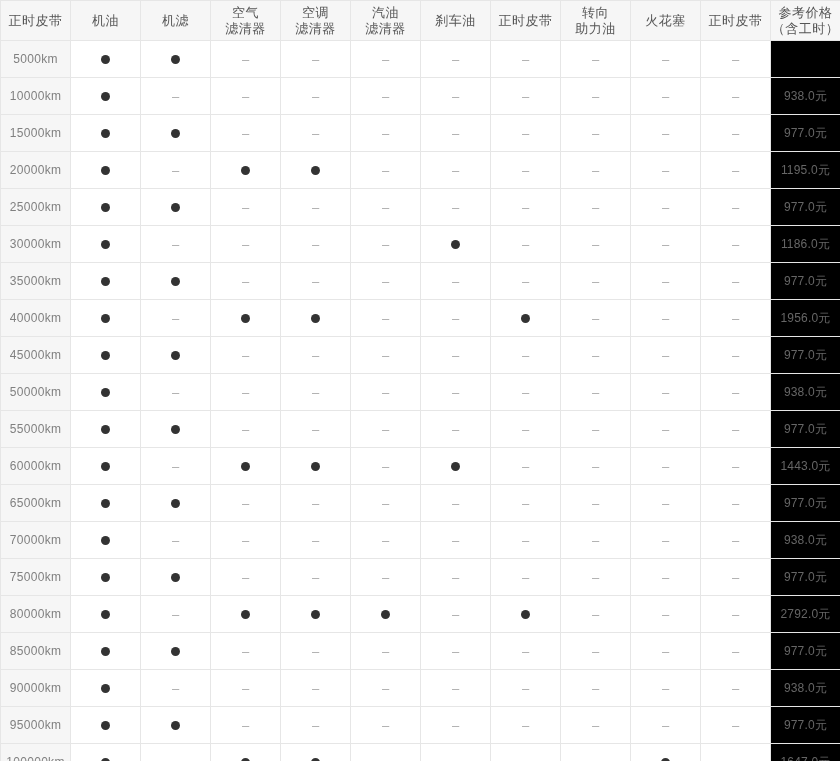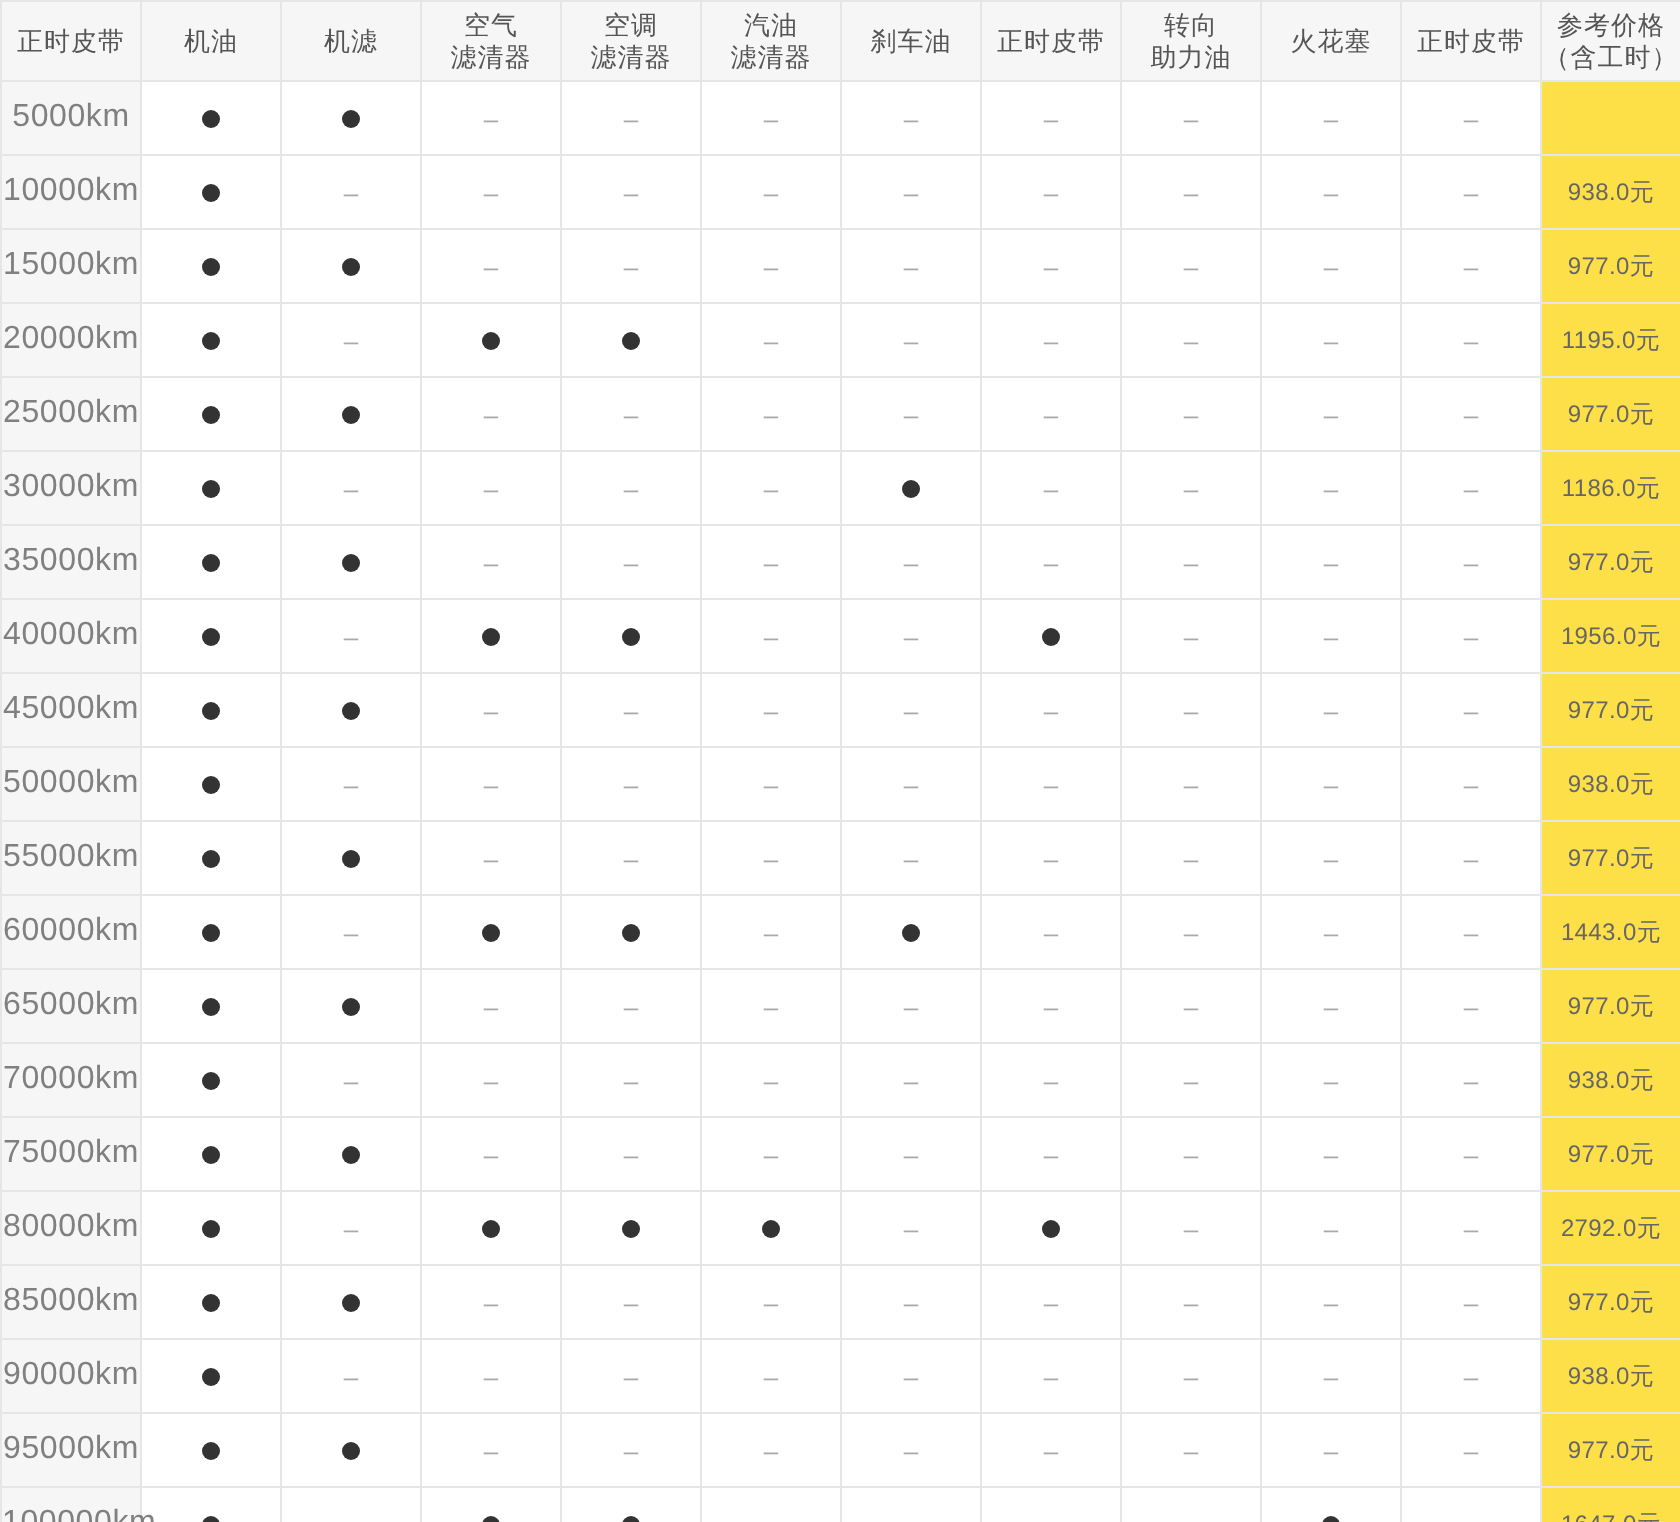--- a/index.html
+++ b/index.html
@@ -56,30 +56,30 @@
   }
   tbody td {
     height: 36px;
     font-size: 12px;
     color: #888888;
   }
 
   td.mileage-cell {
     background: #f6f6f6;
     color: #808080;
-    font-size: 16px;
+    font-size: 12px;
     letter-spacing: 0.3px;
   }
 
   td.item-cell {
     background: #ffffff;
   }
 
   td.price-cell {
-    background: #fde047;
+    background: #000000;
     color: #666666;
     font-size: 12px;
     letter-spacing: 0.2px;
   }
 
   
   .marker-dot {
     display: inline-block;
     width: 9px;
     height: 9px;

